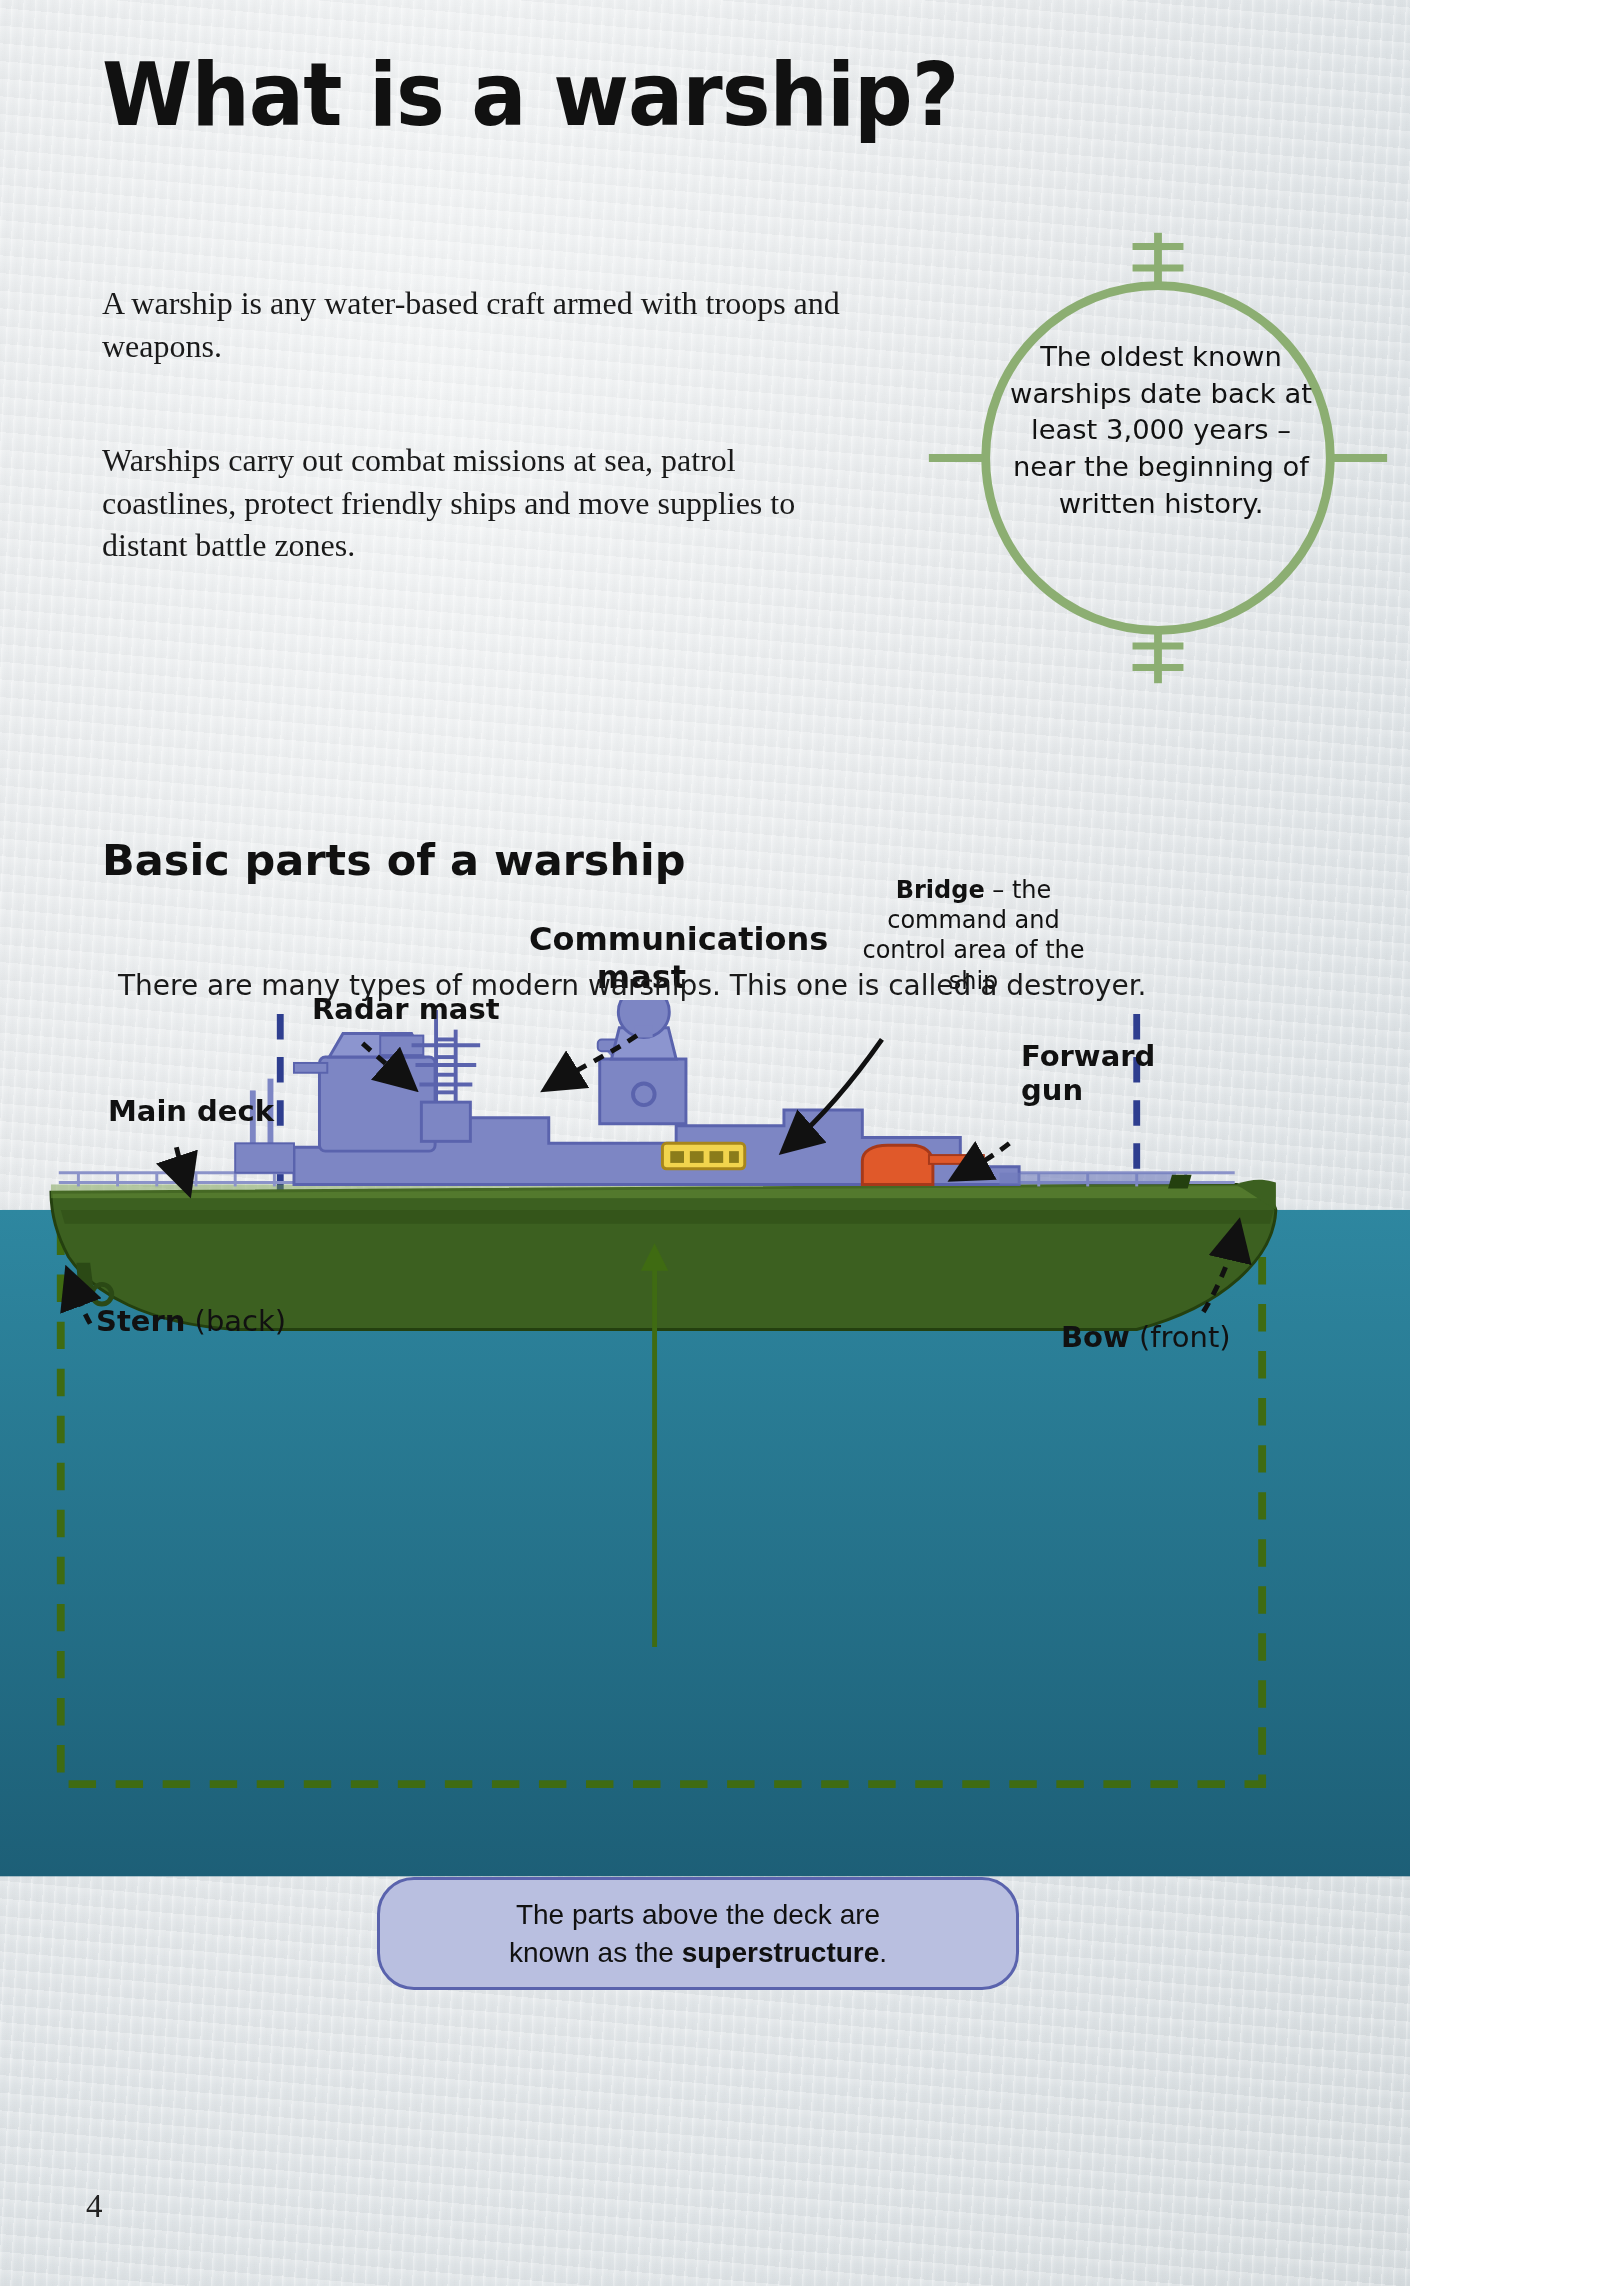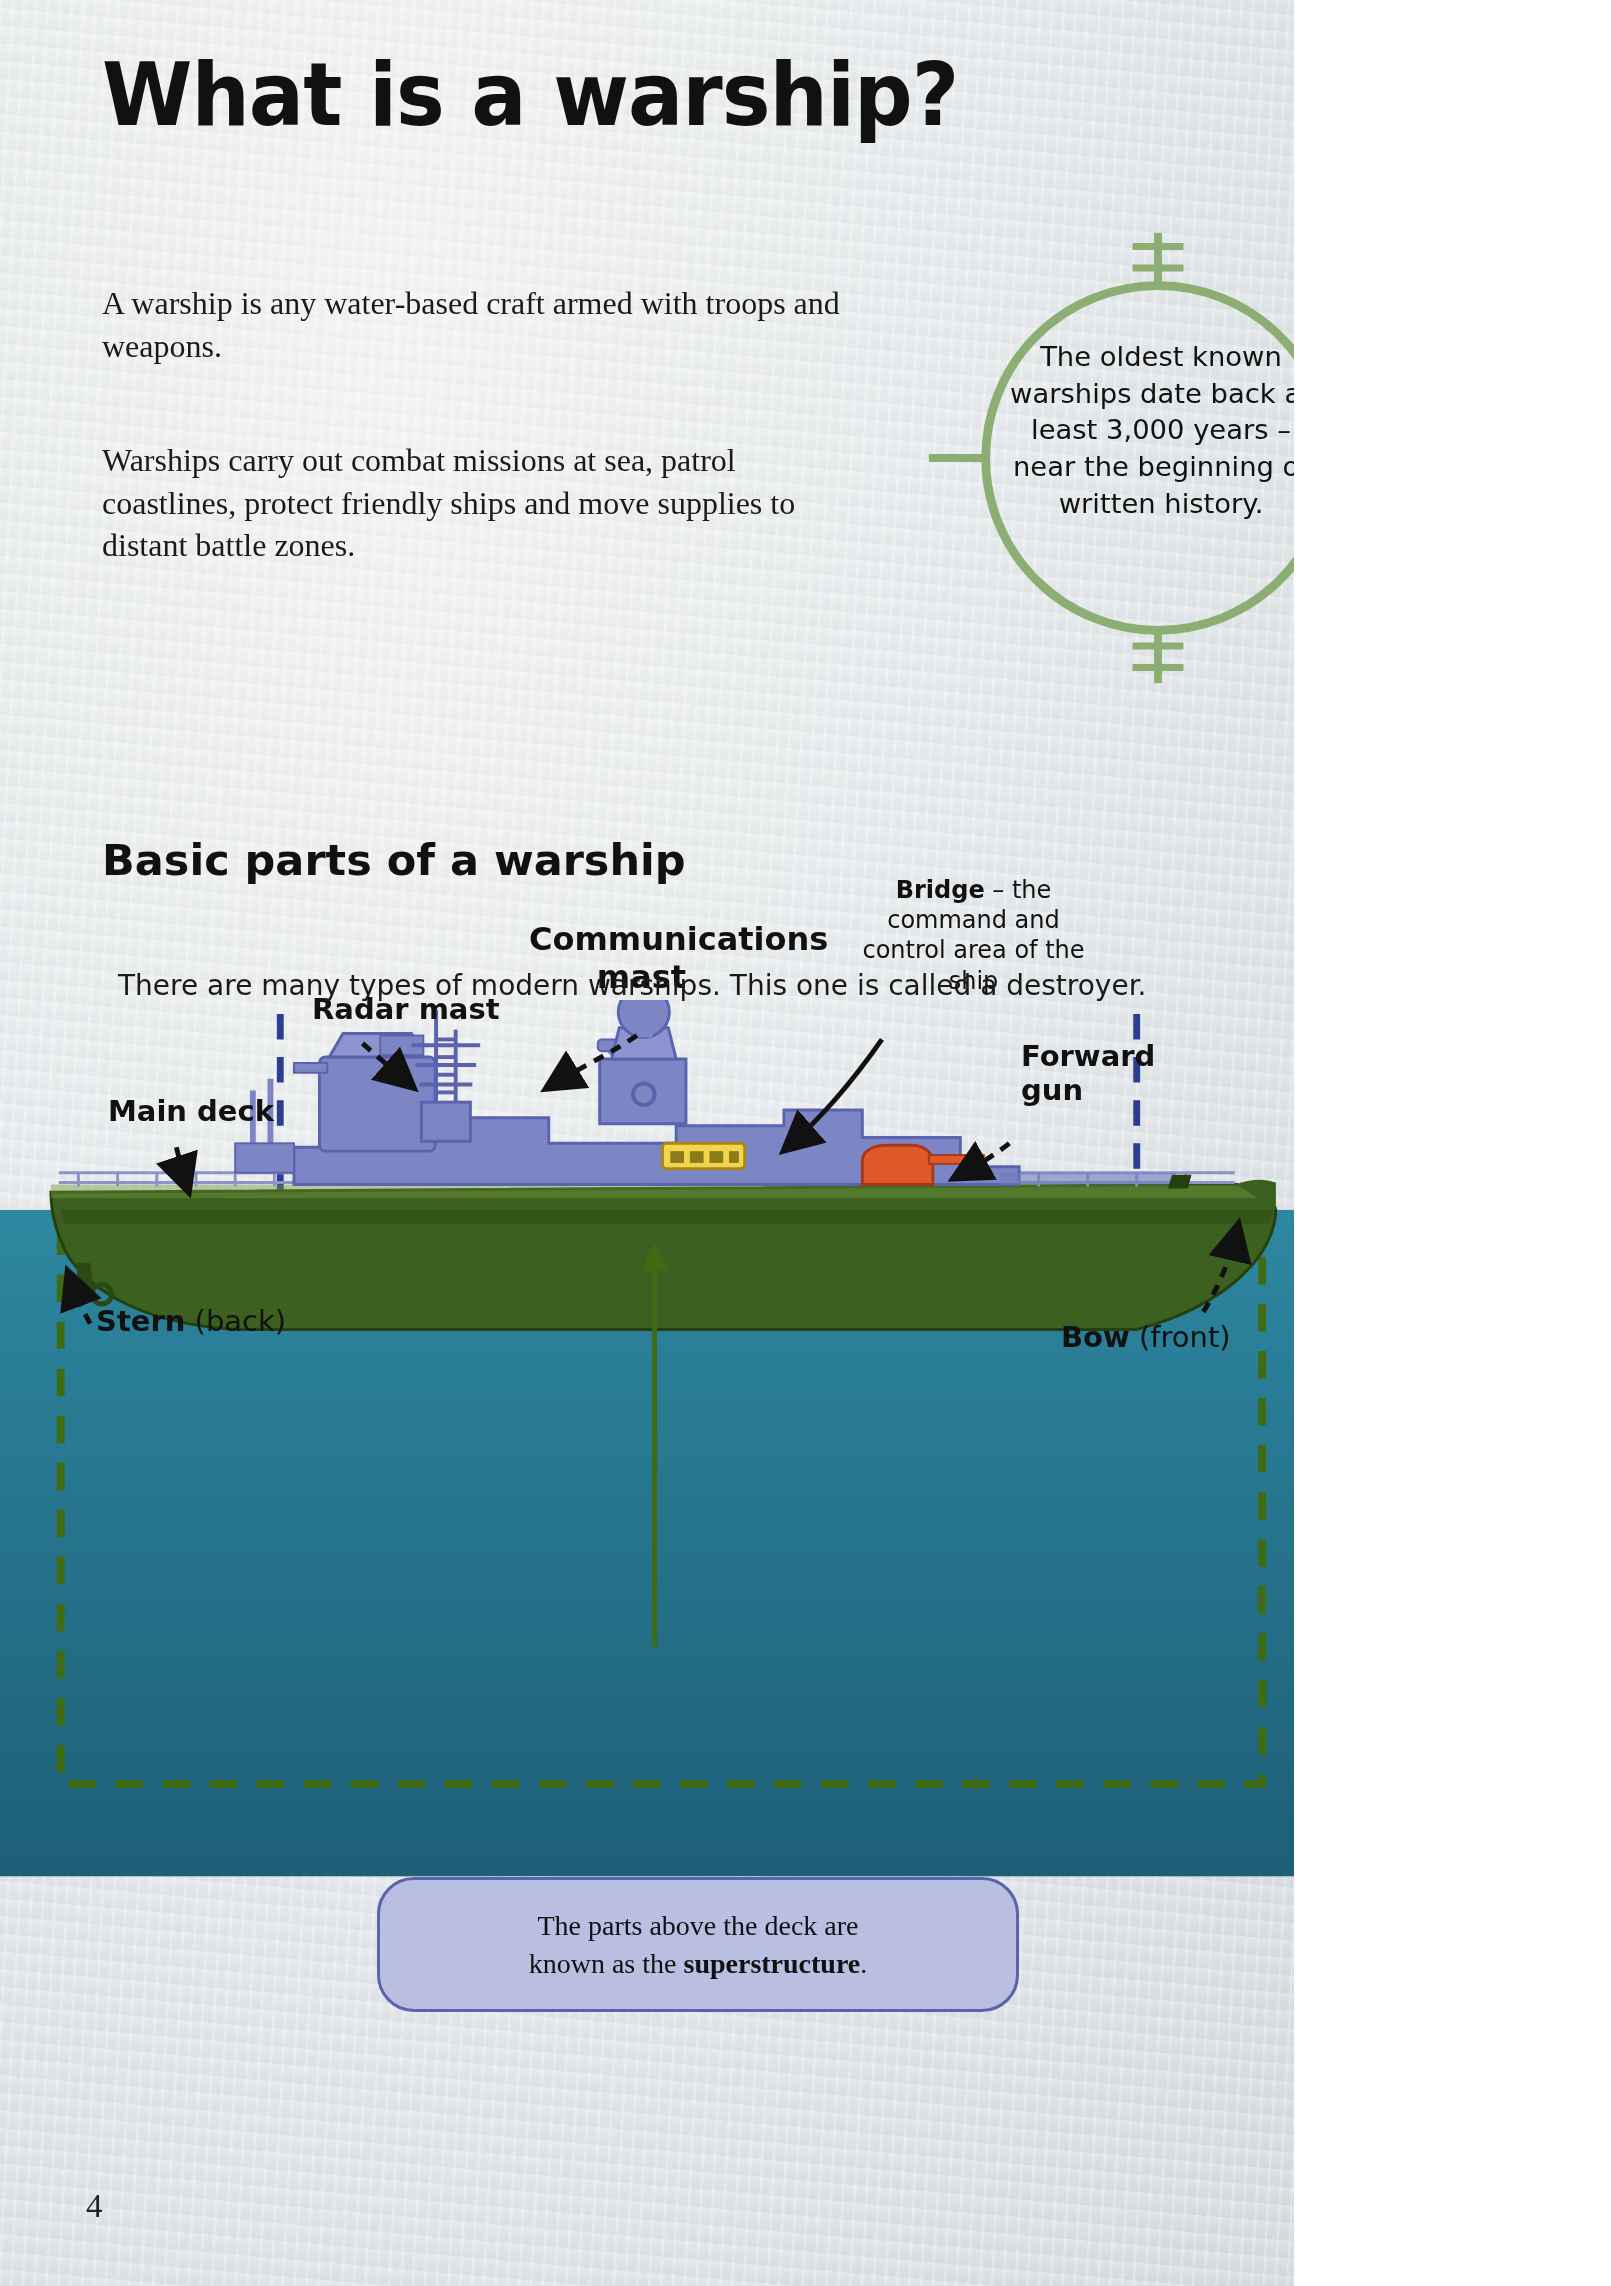--- a/index.html
+++ b/index.html
@@ -2,21 +2,21 @@
 <html><head>
 <meta charset="utf-8">
 <style>
   html, body {
     margin: 0;
     padding: 0;
     background: #ffffff;
   }
   #page {
     position: relative;
-    width: 1294px;
+    width: 1410px;
     height: 2287px;
     overflow: hidden;
     font-family: "Liberation Serif", serif;
     background:
       radial-gradient(ellipse at 30% 15%, #f2f4f5 0%, #e7eaec 45%, #dfe4e7 70%, #d6dcdf 100%);
   }
   
   #page::before {
     content: "";
     position: absolute;
@@ -105,26 +105,26 @@
     height: 1196px;
     z-index: 4;
   }
   .cap-bold { font-weight: bold; }
 
   .bubble-blue {
     position: absolute;
     left: 377px;
     top: 877px;
     width: 642px;
-    padding: 27px 29px;
+    padding: 16px 29px;
     background: #b9bfe0;
     border: 3.9px solid #5a63ad;
     border-radius: 37px;
     box-sizing: border-box;
-    font-family: Liberation Serif, serif;
+    font-family: Liberation Sans, sans-serif;
     font-size: 28px;
     line-height: 1.34;
     text-align: center;
     color: #111;
     z-index: 6;
   }
   .pagenum {
     position: absolute;
     left: 86px;
     top: 2188px;

